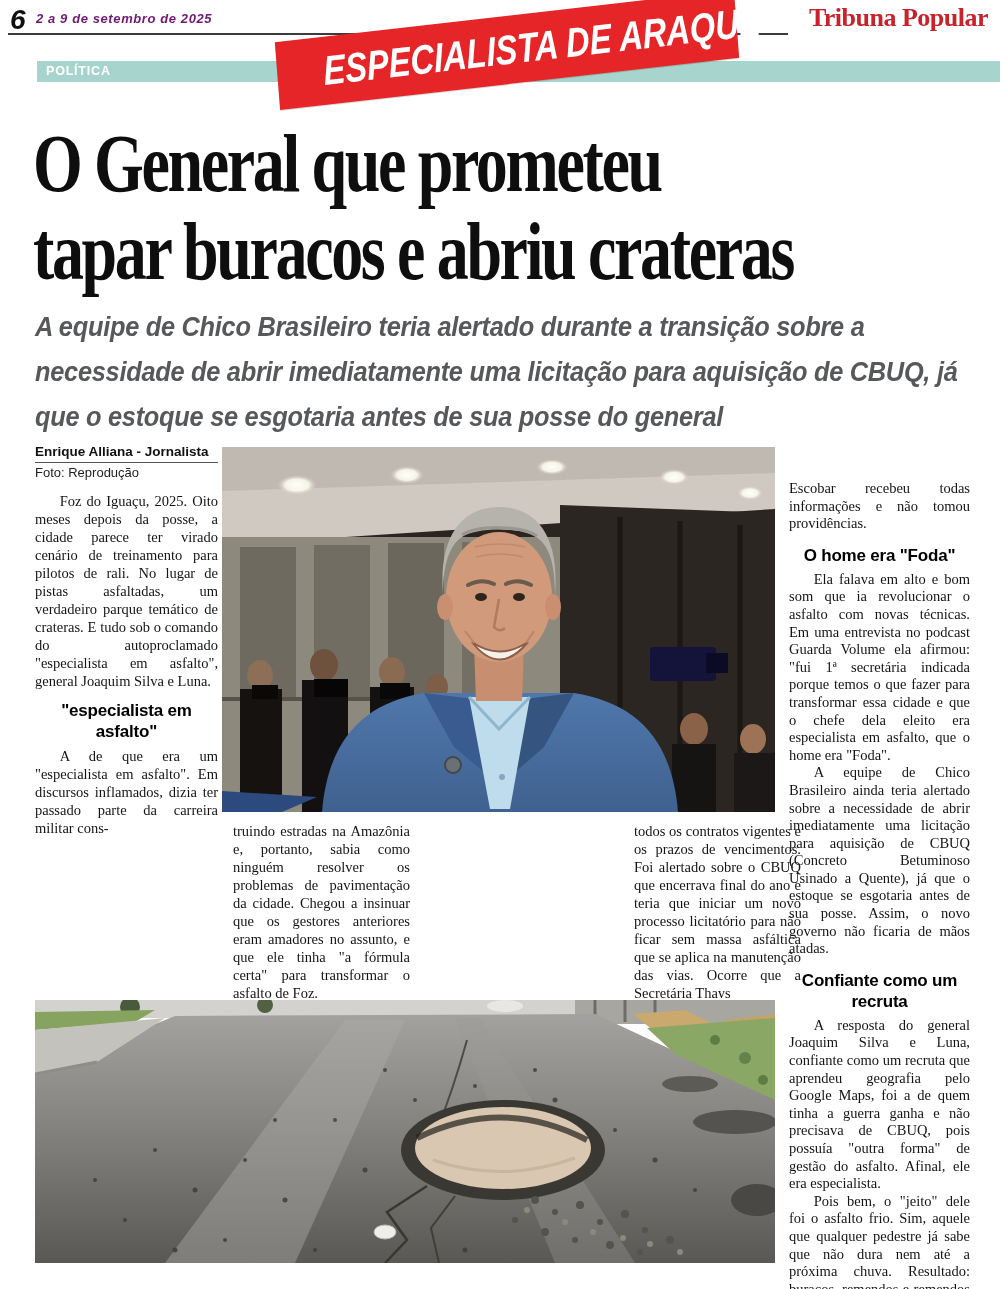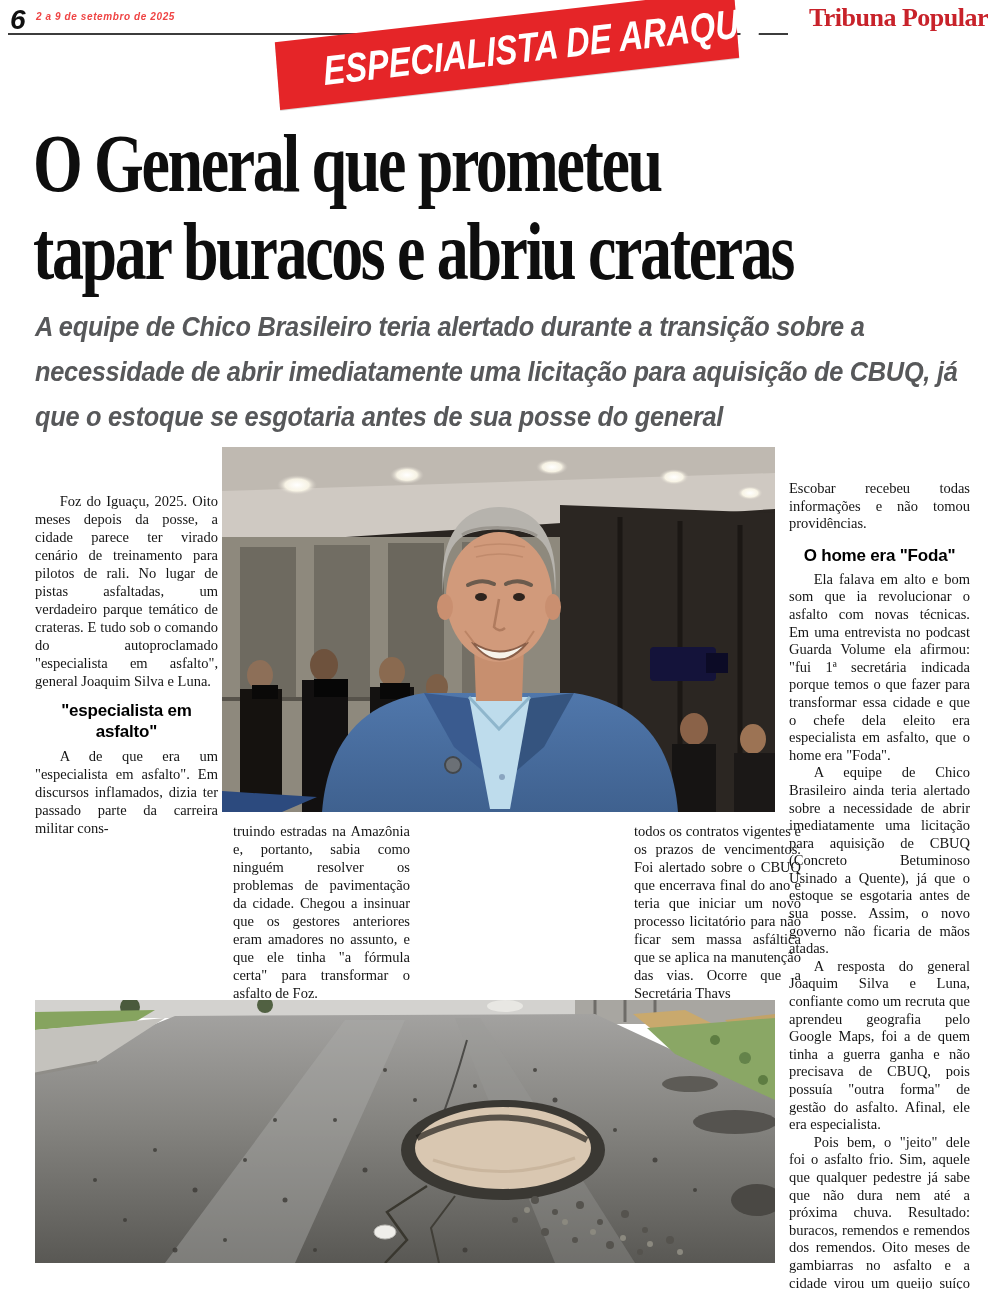--- a/index.html
+++ b/index.html
@@ -11,21 +11,21 @@
   }
   
   .pagenum {
     position:absolute; left:10px; top:4px;
     font-family:"Liberation Sans", sans-serif; font-weight:900;
     font-size:28px; font-style:italic; color:#101010;
   }
   .edition-date {
     position:absolute; left:36px; top:11px;
     font-family:"Liberation Sans", sans-serif; font-weight:bold; font-style:italic;
-    font-size:10px; letter-spacing:.6px; color:#ef4444; white-space:nowrap;
+    font-size:13px; letter-spacing:.6px; color:#701a75; white-space:nowrap;
   }
   .masthead {
     position:absolute; right:12px; top:3px;
     font-family:"Liberation Serif", serif; font-weight:bold;
     font-size:26px; color:#c8222a; letter-spacing:-.5px; white-space:nowrap;
   }
   .header-rule { position:absolute; left:8px; top:33px; width:780px; height:2px; background:#3c3c3c; }
   
   .section-band {
     position:absolute; left:37px; top:61px; width:963px; height:21px;
@@ -103,31 +103,38 @@
 </head>
 <body>
 
 <div class="page">
 
   <div class="pagenum">6</div>
   <div class="edition-date">2 a 9 de setembro de 2025</div>
   <div class="masthead">Tribuna Popular</div>
   <div class="header-rule"></div>
 
+  <div class="section-band">
+    <span>POLÍTICA</span>
+  </div>
 
   <div class="banner">
     <span class="banner-text">ESPECIALISTA DE ARAQUE</span>
   </div>
 
   <h1 class="headline">
     <span>O General que prometeu</span>
     <span>tapar buracos e abriu crateras</span>
   </h1>
   <p class="subheadline">A equipe de Chico Brasileiro teria alertado durante a transição sobre a necessidade de abrir imediatamente uma licitação para aquisição de CBUQ, já que o estoque se esgotaria antes de sua posse do general</p>
 
+  <div class="byline">
+    <div class="author">Enrique Alliana - Jornalista</div>
+    <div class="credit">Foto: Reprodução</div>
+  </div>
 
   <figure class="main-photo">
     <svg viewBox="0 0 553 365" preserveAspectRatio="none">
       <defs>
         <radialGradient id="lightGlow" cx="50%" cy="50%" r="50%">
           <stop offset="0%" stop-color="#ffffff"></stop>
           <stop offset="60%" stop-color="#fdf9ea" stop-opacity=".9"></stop>
           <stop offset="100%" stop-color="#cfc9c2" stop-opacity="0"></stop>
         </radialGradient>
         <linearGradient id="suitGrad" x1="0" y1="0" x2="0" y2="1">
@@ -234,20 +241,21 @@
 
   <div class="col col4">
     <p class="noindent">todos os contratos vigentes e os prazos de vencimentos. Foi alertado sobre o CBUQ que encerrava final do ano e teria que iniciar um novo processo licitatório para não ficar sem massa asfáltica que se aplica na manutenção das vias. Ocorre que a Secretária Thays</p>
   </div>
 
   <div class="col col5">
     <p class="noindent">Escobar recebeu todas informações e não tomou providências.</p>
     <h3 class="h1">O home era "Foda"</h3>
     <p>Ela falava em alto e bom som que ia revolucionar o asfalto com novas técnicas. Em uma entrevista no podcast Guarda Volume ela afirmou: "fui 1ª secretária indicada porque temos o que fazer para transformar essa cidade e que o chefe dela eleito era especialista em asfalto, que o home era "Foda".</p>
     <p>A equipe de Chico Brasileiro ainda teria alertado sobre a necessidade de abrir imediatamente uma licitação para aquisição de CBUQ (Concreto Betuminoso Usinado a Quente), já que o estoque se esgotaria antes de sua posse. Assim, o novo governo não ficaria de mãos atadas.</p>
+    <h3 class="h2">Confiante como um recruta</h3>
     <p>A resposta do general Joaquim Silva e Luna, confiante como um recruta que aprendeu geografia pelo Google Maps, foi a de quem tinha a guerra ganha e não precisava de CBUQ, pois possuía "outra forma" de gestão do asfalto. Afinal, ele era especialista.</p>
     <p>Pois bem, o "jeito" dele foi o asfalto frio. Sim, aquele que qualquer pedestre já sabe que não dura nem até a próxima chuva. Resultado: buracos, remendos e remendos dos remendos. Oito meses de gambiarras no asfalto e a cidade virou um queijo suíço gigante.</p>
   </div>
 
   <figure class="bottom-photo">
     <svg viewBox="0 0 740 263" preserveAspectRatio="none">
       <defs>
         <linearGradient id="roadGrad" x1="0" y1="0" x2="0" y2="1">
           <stop offset="0%" stop-color="#a3a2a0"></stop>
           <stop offset="45%" stop-color="#84837f"></stop>

